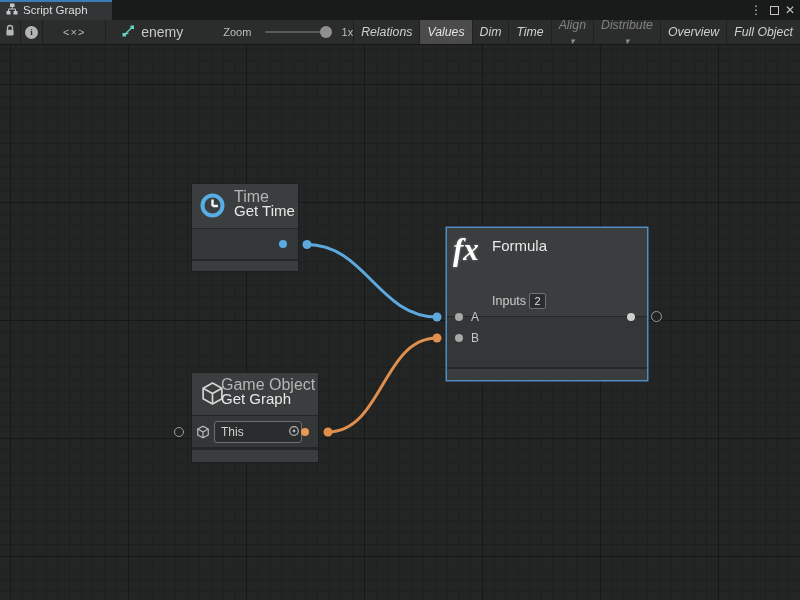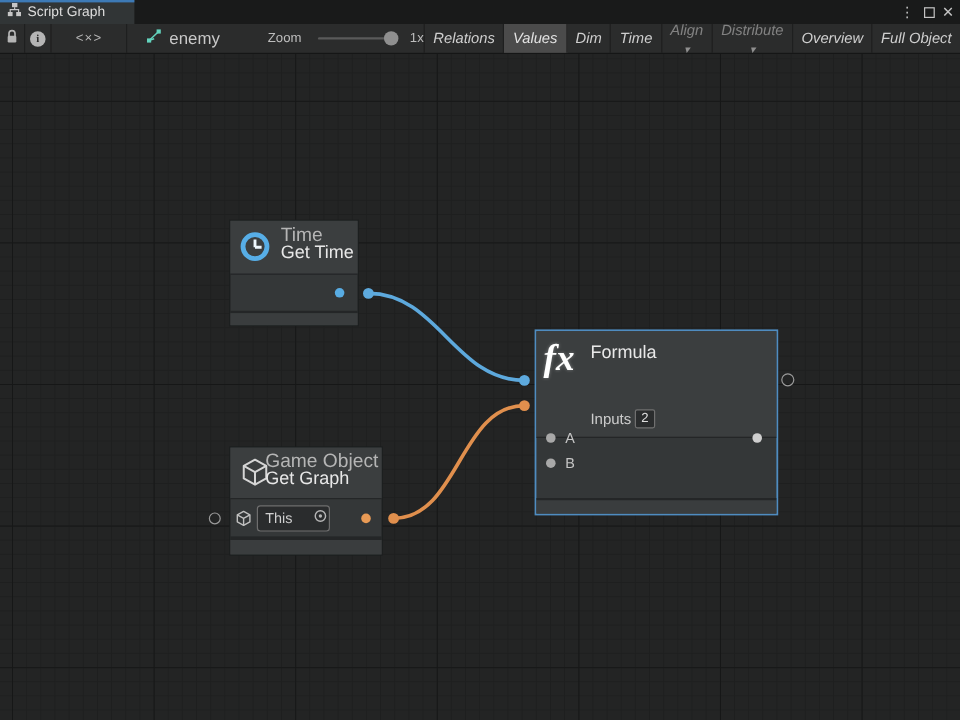--- a/index.html
+++ b/index.html
@@ -52,38 +52,38 @@
               linear-gradient(90deg, #161717 1px, transparent 1px),
               linear-gradient(#1e1f1f 1px, transparent 1px),
               linear-gradient(90deg, #1e1f1f 1px, transparent 1px);
             background-size:118px 118px, 118px 118px, 11.8px 11.8px, 11.8px 11.8px;
             background-position:10px 39px, 10px 39px, 10px 3.6px, 10px 3.6px; }
 
   .wires { position:absolute; left:0; top:0; width:800px; height:555px; pointer-events:none; }
 
   
   .node { position:absolute; background:#343738; box-shadow:0 0 0 1px #1c1e1f; }
-  .node.selected { box-shadow:0 0 0 1.5px #4f8cc0;margin-top:48px; }
+  .node.selected { box-shadow:0 0 0 1.5px #4f8cc0; }
   .node-header { position:absolute; left:0; top:0; width:100%; background:#3b3e3f; }
   .divider { position:absolute; left:0; width:100%; height:1px; background:#242627; }
   .footer { position:absolute; left:0; width:100%; background:#3a3d3e; }
   .cat-label { font-size:16px; color:#b5b5b5; line-height:12px; }
   .title-label { font-size:15px; color:#e8e8e8; line-height:16px; }
   .port-dot { position:absolute; width:8px; height:8px; border-radius:50%; }
   .port-label { position:absolute; font-size:12px; color:#c6c6c6; }
   .ring { position:absolute; border:1.5px solid #9a9a9a; border-radius:50%; background:transparent; }
 
   .expr-box { position:absolute; left:43px; top:31px; width:152px; height:31px; background:#2a2c2d;
               border:1px solid #707070; border-radius:3px; padding:1px 5px; font-size:12px; line-height:14px;
               color:#d2d2d2; overflow:hidden; }
   .inputs-label { position:absolute; left:45px; top:66px; font-size:12.5px; color:#cccccc; }
   .count-box { position:absolute; left:82px; top:65px; width:17px; height:16px; background:#2a2c2d;
                border:1px solid #707070; border-radius:2px; color:#dddddd; font-size:11px;
                display:flex; align-items:center; justify-content:center; }
-  .this-field { position:absolute; left:22px; top:48px; width:61px; height:22px; background:#2a2c2d;
+  .this-field { position:absolute; left:22px; top:48px; width:88px; height:22px; background:#2a2c2d;
                 border:1px solid #6e6e6e; border-radius:3px; display:flex; align-items:center;
                 padding:0 1px 0 6px; }
   .this-text { flex:1; font-size:12px; color:#d0d0d0; }
   .fx { position:absolute; left:6px; top:4px; font-family:"Liberation Serif", serif; font-style:italic;
         font-weight:bold; font-size:31px; color:#ffffff; text-shadow:0 0 3px rgba(255,255,255,0.35); }
 </style>
 </head>
 <body>
 
 <div id="app">

